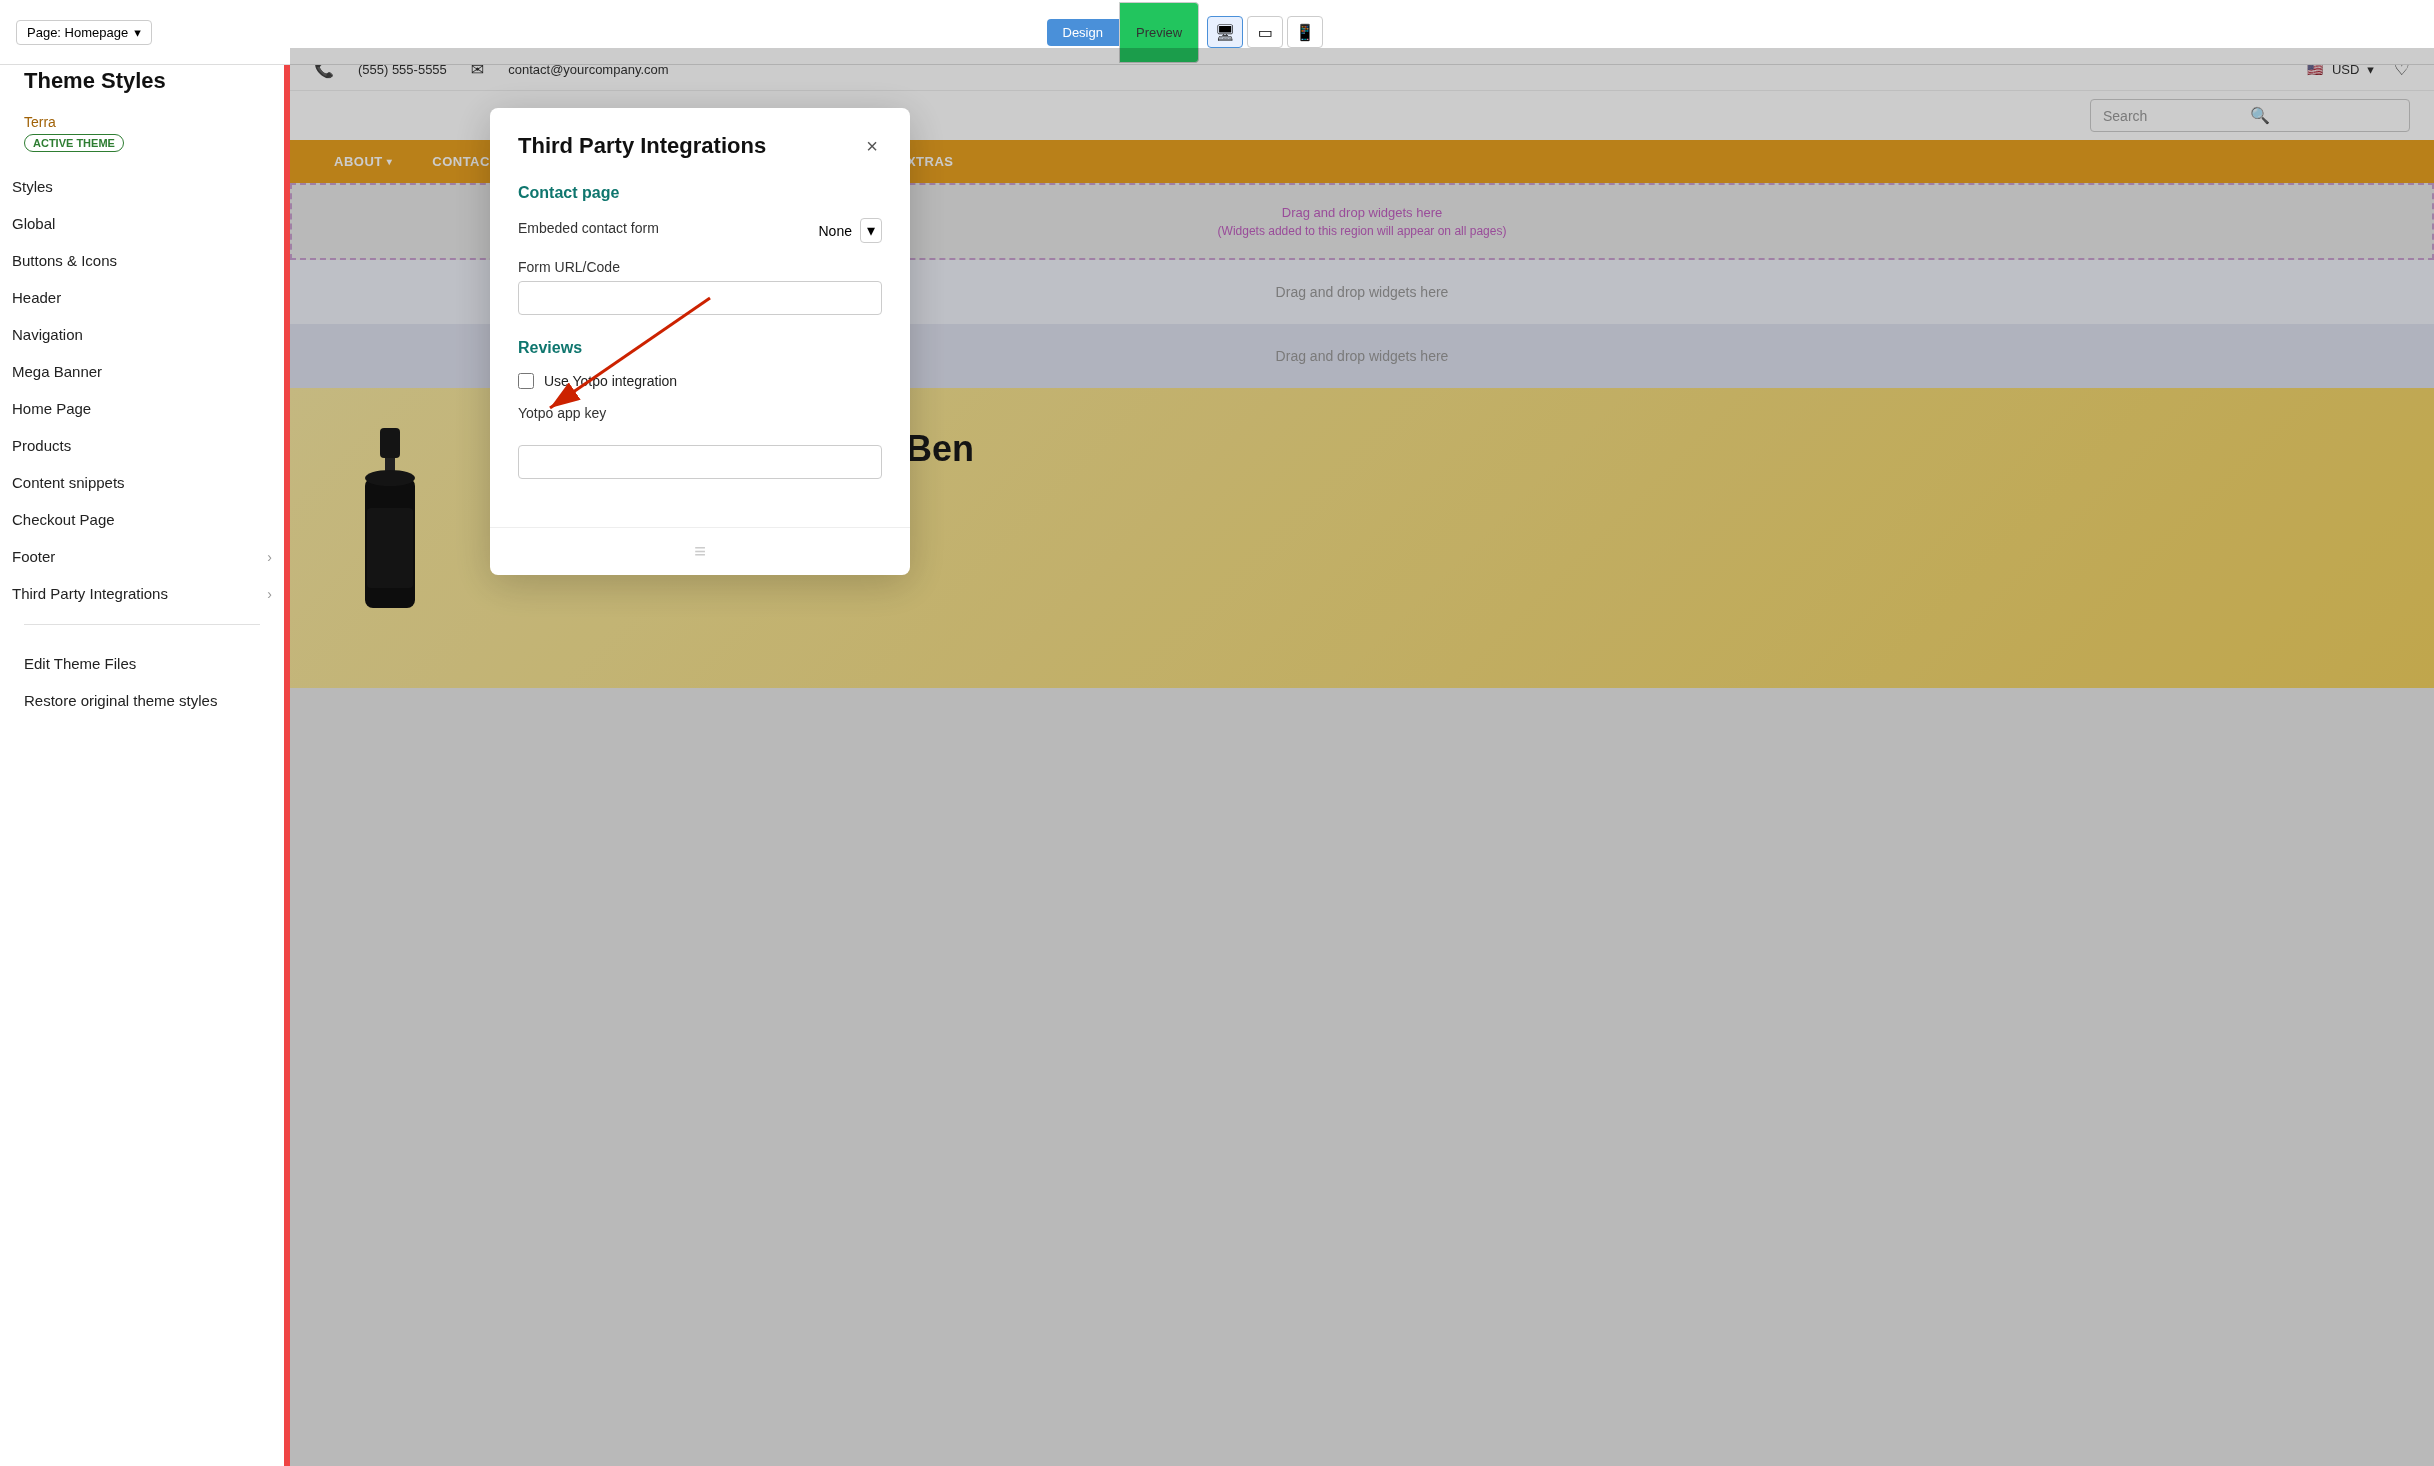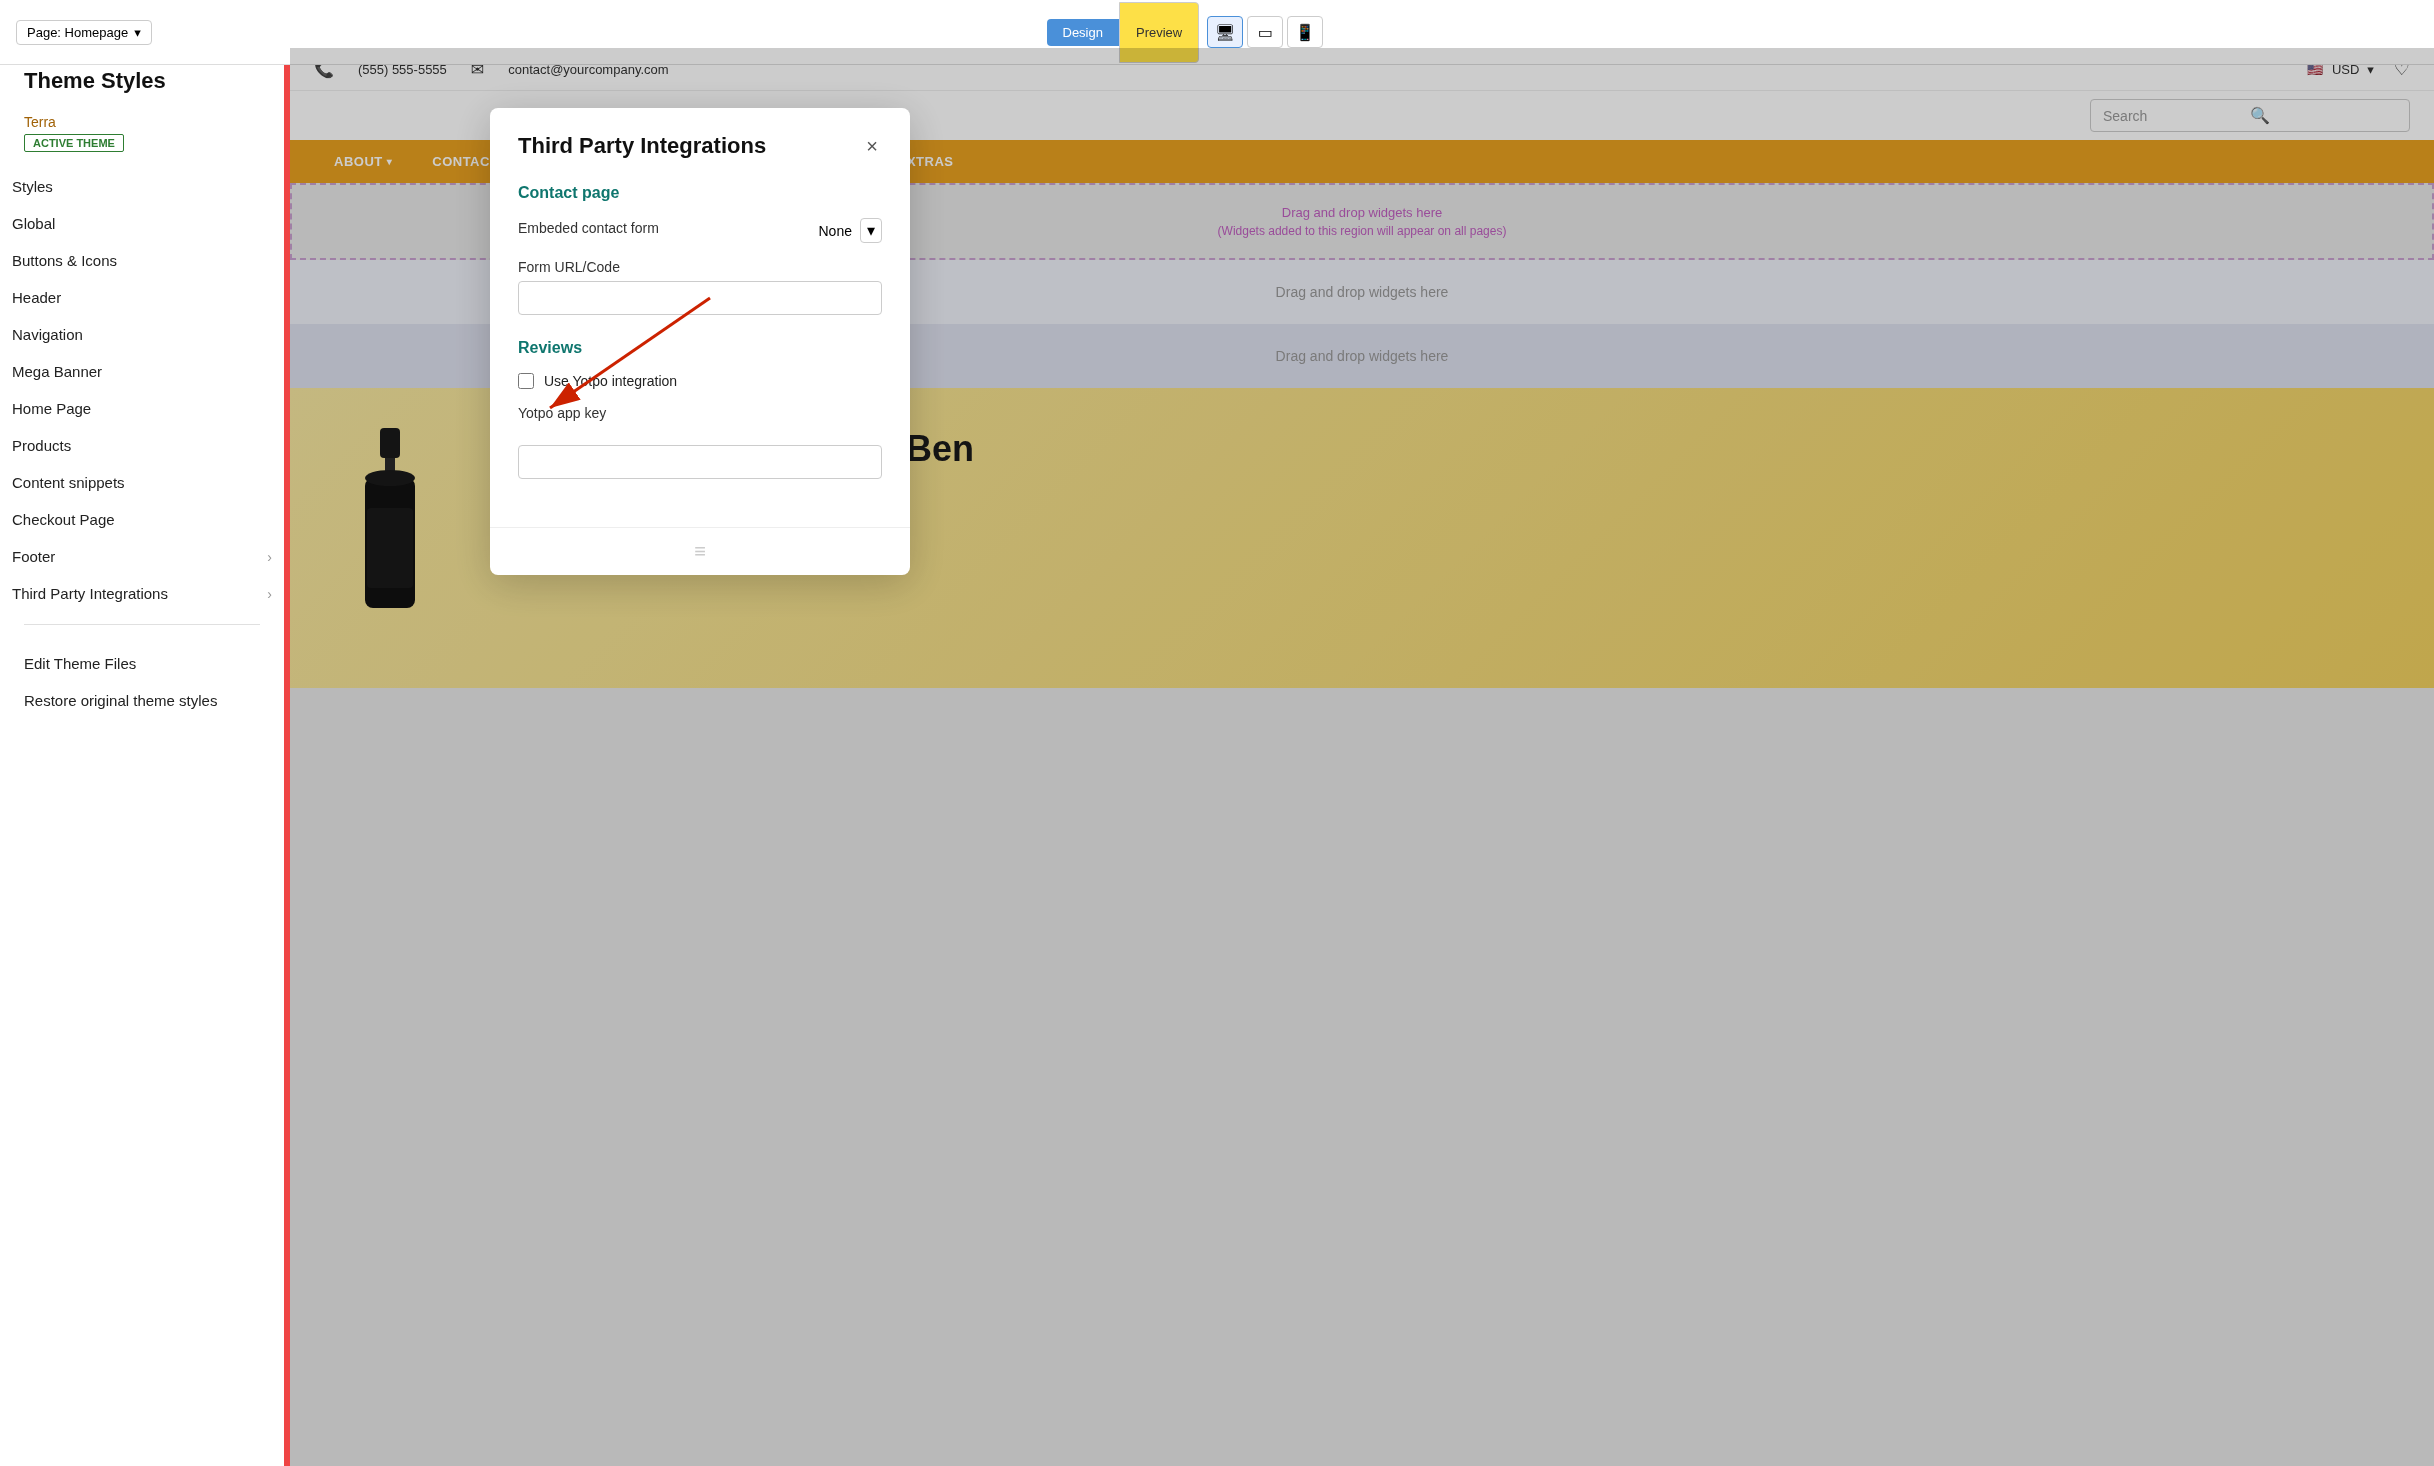--- a/index.html
+++ b/index.html
@@ -15,21 +15,21 @@
     .page-selector {
       display: flex; align-items: center; gap: 6px; border: 1px solid #ccc;
       border-radius: 4px; padding: 4px 10px; font-size: 13px; background: #fff; cursor: pointer;
     }
     .top-bar-center { display: flex; align-items: center; gap: 0; }
     .btn-design {
       background: #4a90d9; color: #fff; border: none; padding: 6px 16px;
       border-radius: 4px 0 0 4px; font-size: 13px; cursor: pointer;
     }
     .btn-preview {
-      background: #fde047; color: #333; border: 1px solid #ccc; padding: 22px 16px;
+      background: #22c55e; color: #333; border: 1px solid #ccc; padding: 22px 16px;
       border-radius: 0 4px 4px 0; font-size: 13px; cursor: pointer;
     }
     .view-icons { display: flex; align-items: center; gap: 4px; margin-left: 8px; }
     .view-icon {
       width: 36px; height: 32px; display: flex; align-items: center; justify-content: center;
       border: 1px solid #ccc; border-radius: 4px; cursor: pointer; background: #fff; font-size: 16px;
     }
     .view-icon.active { background: #e8f0fe; border-color: #4a90d9; }
 
     
@@ -37,21 +37,21 @@
 
     
     .sidebar {
       width: 290px; min-width: 290px; background: #fff; border-right: 6px solid #ef4444;
       overflow-y: auto; padding: 20px 0;
     }
     .theme-name { padding: 0 24px 4px; font-size: 14px; color: #a16207; }
     .active-theme-badge {
       display: inline-block; margin: 0 24px 16px; padding: 2px 8px;
       border: 1.5px solid #2e7d32; color: #2e7d32; font-size: 11px; font-weight: 600;
-      border-radius: 2px; text-transform: uppercase;
+      border-radius: 9px; text-transform: uppercase;
     }
     .sidebar-title { padding: 0 24px 20px; font-size: 22px; font-weight: 700; color: #111; }
     .sidebar-nav { list-style: none; }
     .sidebar-nav li {
       display: flex; align-items: center; justify-content: space-between;
       padding: 10px 12px; font-size: 15px; color: #222; cursor: pointer;
     }
     .sidebar-nav li .chevron { color: #999; font-size: 14px; }
     .sidebar-divider { border: none; border-top: 1px solid #e0e0e0; margin: 12px 24px; }
     .sidebar-bottom { padding: 8px 0; }

